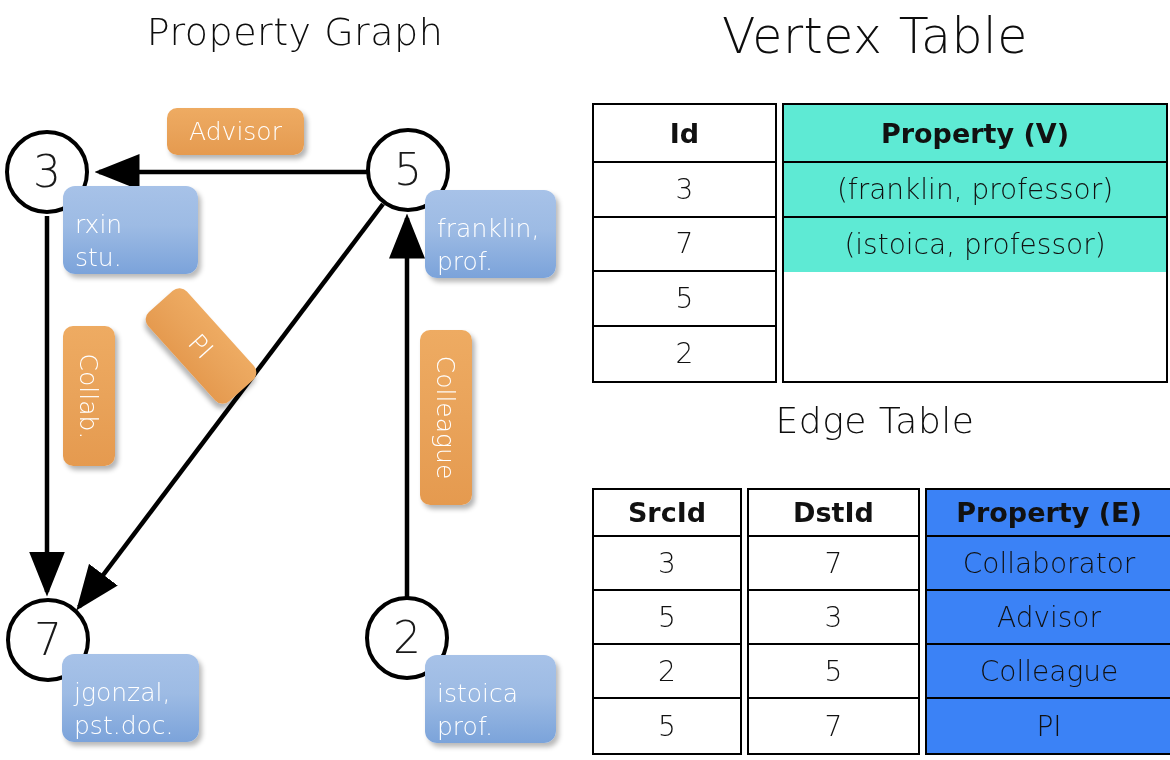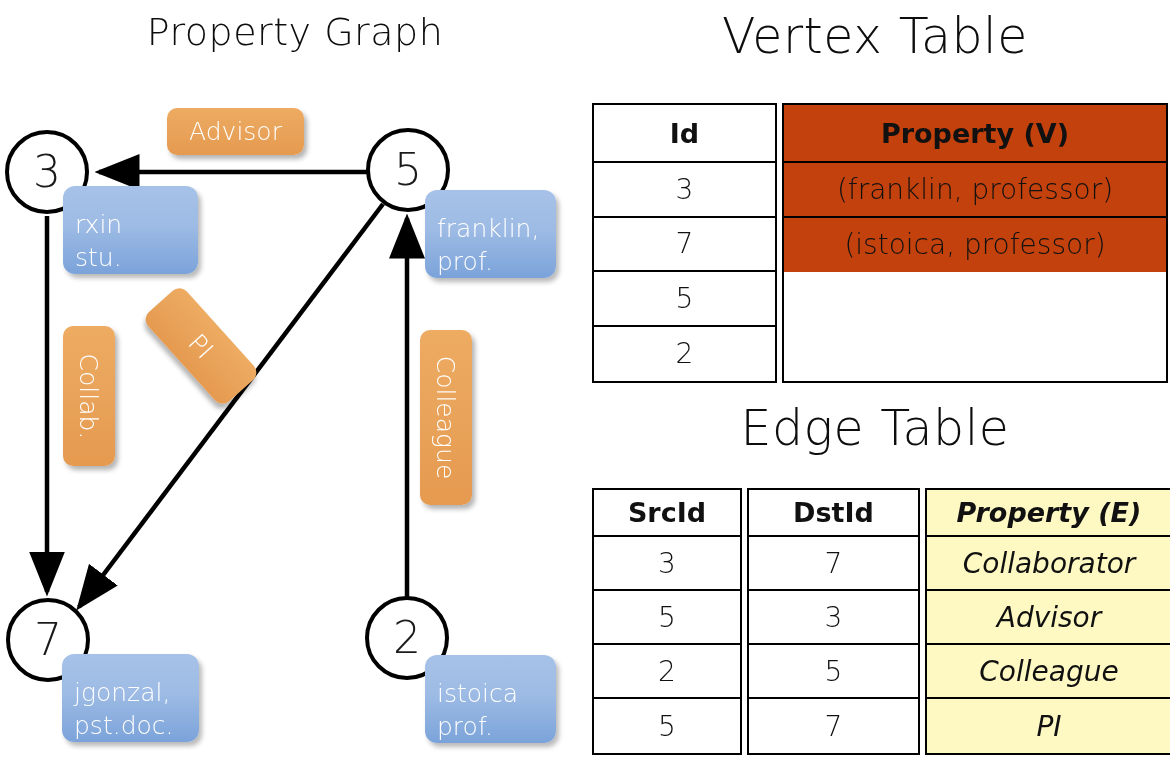--- a/index.html
+++ b/index.html
@@ -14,21 +14,21 @@
   .big-title{
     position:absolute;
     font-family:"DejaVu Sans","Liberation Sans",sans-serif;
     font-weight:300;
     color:#0d0d0d;
     white-space:nowrap;
     letter-spacing:0.5px;
   }
   #title-property-graph{left:0;top:10px;width:590px;text-align:center;font-size:38px;}
   #title-vertex-table{left:580px;top:8px;width:590px;text-align:center;font-size:49px;}
-  #title-edge-table{left:580px;top:400px;width:590px;text-align:center;font-size:49px;}
+  #title-edge-table{left:580px;top:400px;width:590px;text-align:center;font-size:36px;}
 
   
   #graph-area{left:0;top:0;width:580px;height:760px;}
   #graph-svg{position:absolute;left:0;top:0;}
 
   .node-circle{
     position:absolute;
     width:84px;height:84px;border-radius:50%;
     border:4px solid #000;background:#fff;
     box-sizing:border-box;
@@ -78,22 +78,22 @@
     box-sizing:border-box;
     display:flex;align-items:center;justify-content:center;
     font-family:"DejaVu Sans","Liberation Sans",sans-serif;
     font-weight:300;
     font-size:28px;
     color:#111;
     white-space:nowrap;
   }
   .tcell:last-child{border-bottom:none;}
   .tcell.hdr{font-weight:bold;font-size:27px;}
-  .blue-fill{background:#c2410c;}
-  .orange-fill{background:#fef9c3;font-style:italic;}
+  .blue-fill{background:#5eead4;}
+  .orange-fill{background:#3b82f6;}
   .white-fill{background:#ffffff;}
 
   
   #vertex-table{left:592px;top:103px;}
   #vertex-table .col-id{width:185px;}
   #vertex-table .col-prop{width:386px;}
   #vertex-table .tcell{height:54.5px;}
   #vertex-table .tcell.hdr{height:58px;}
 
   

